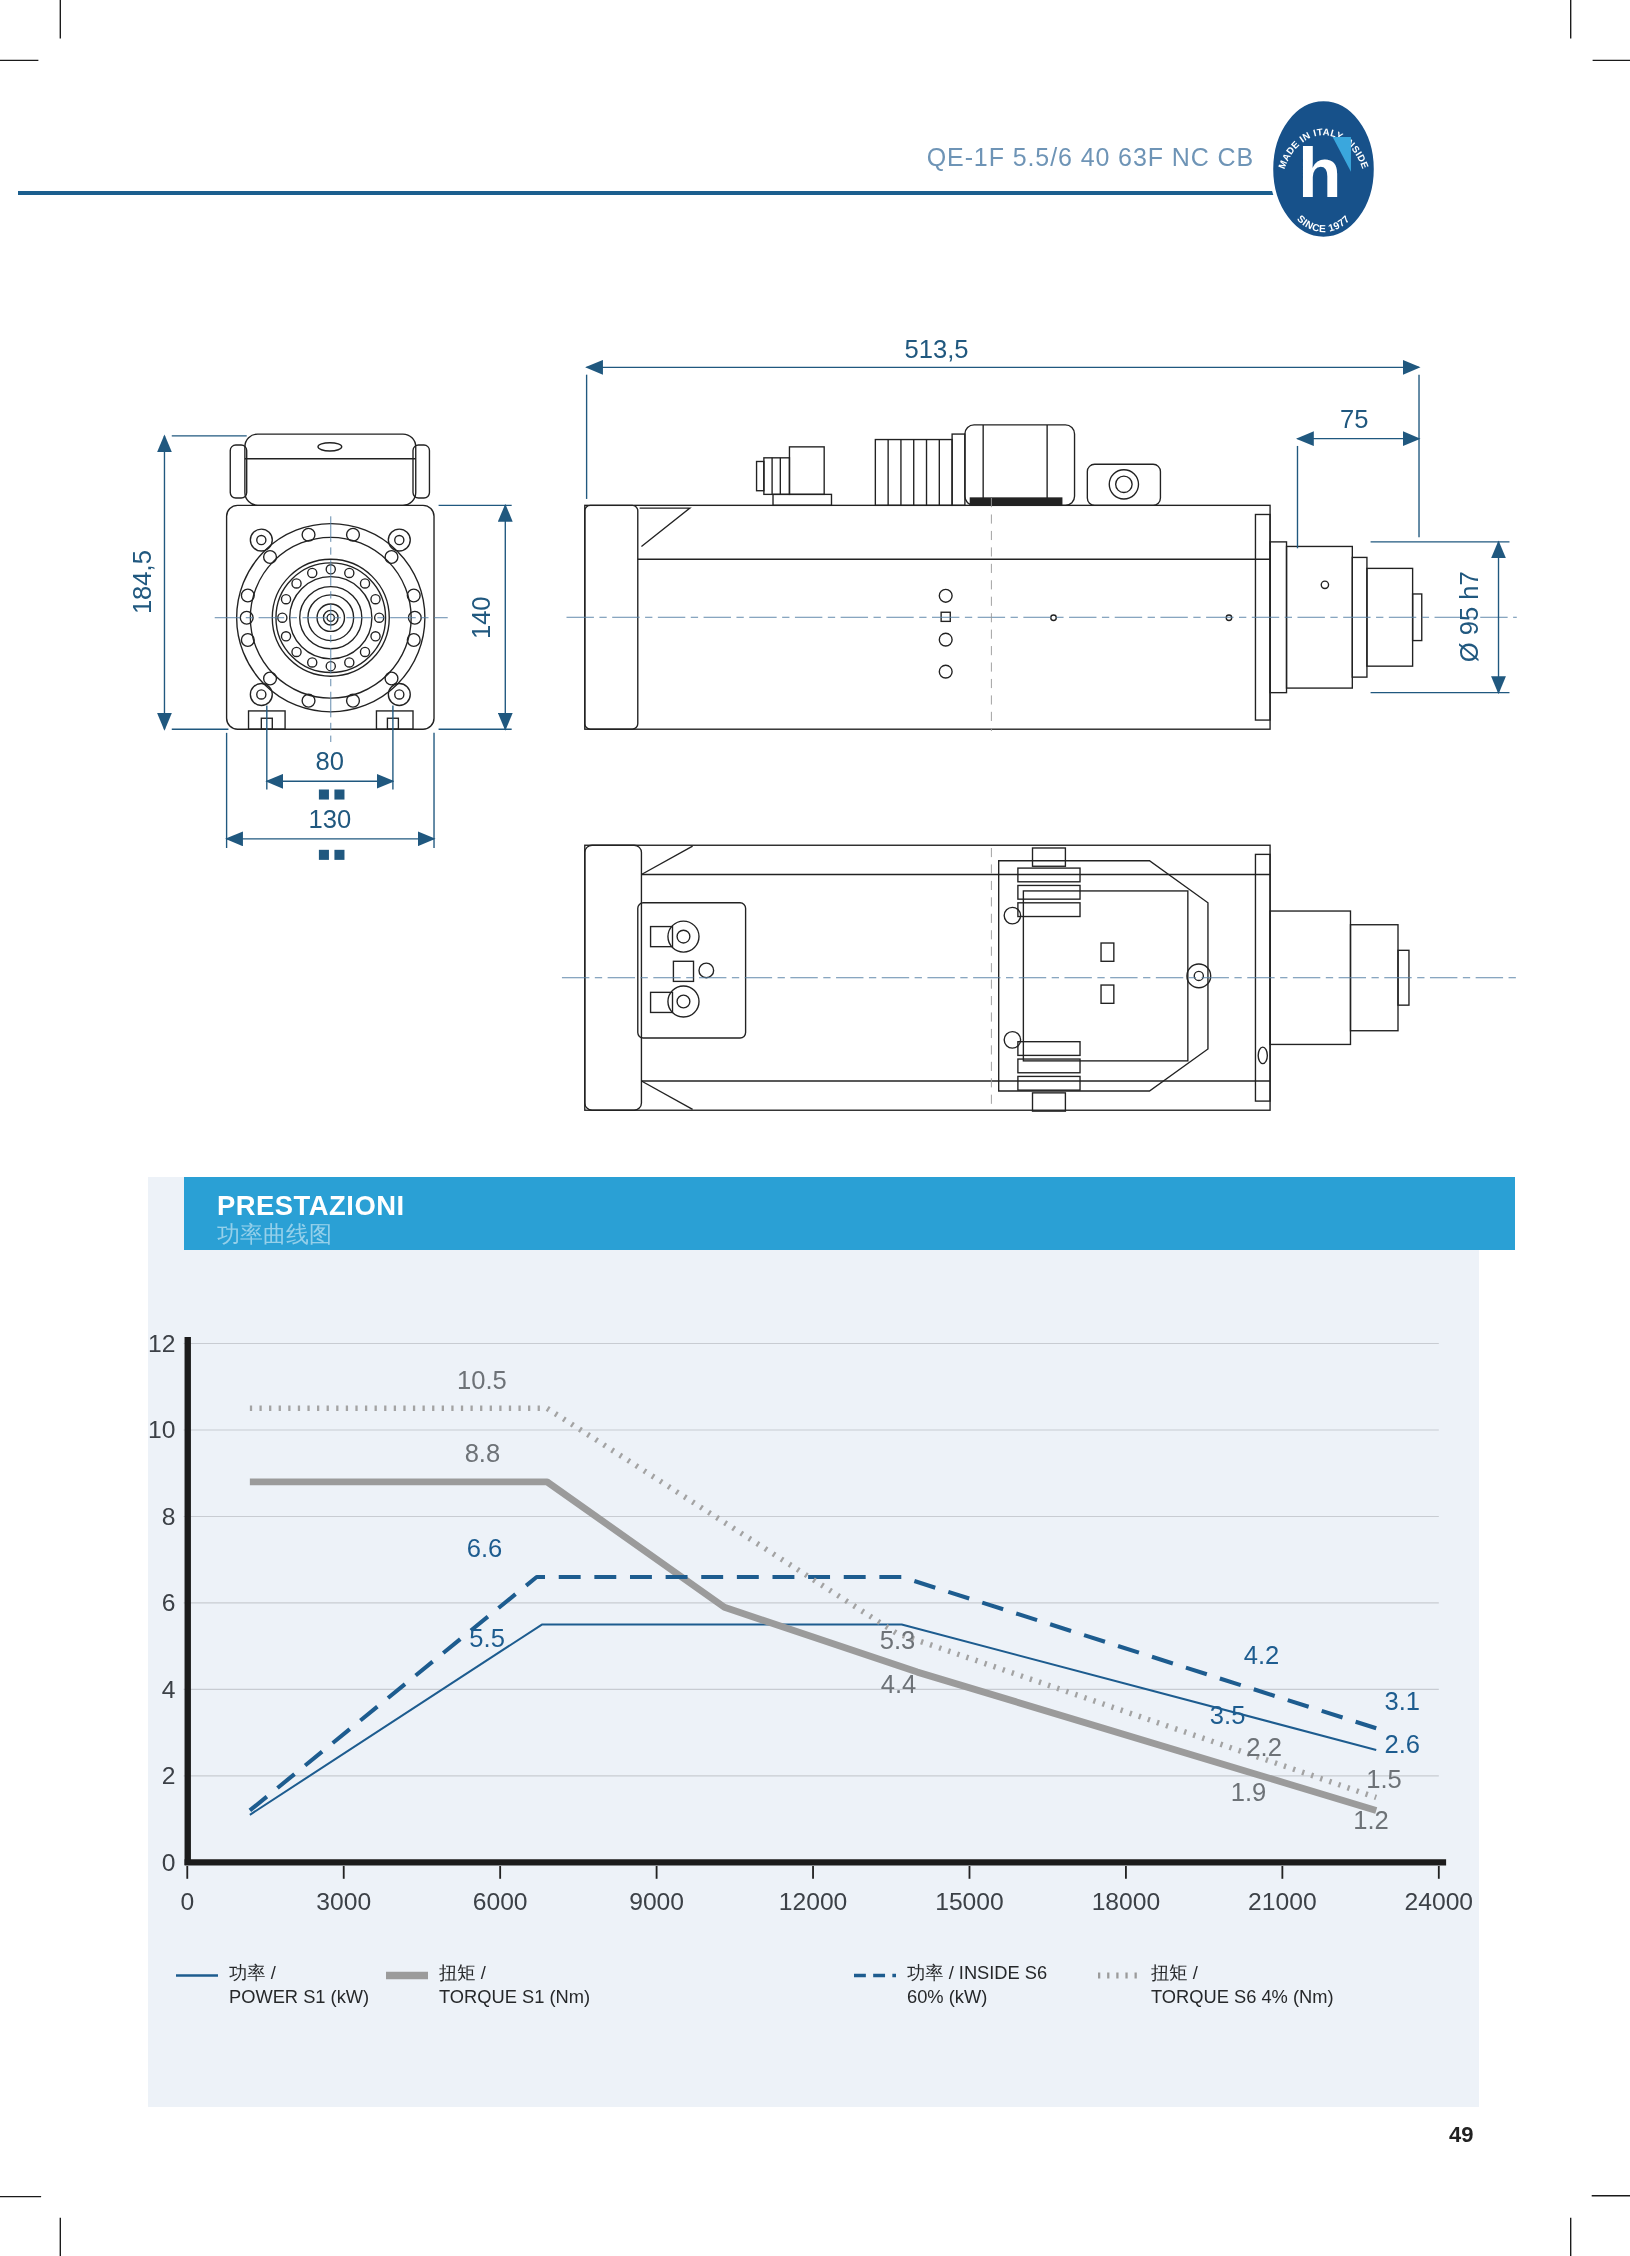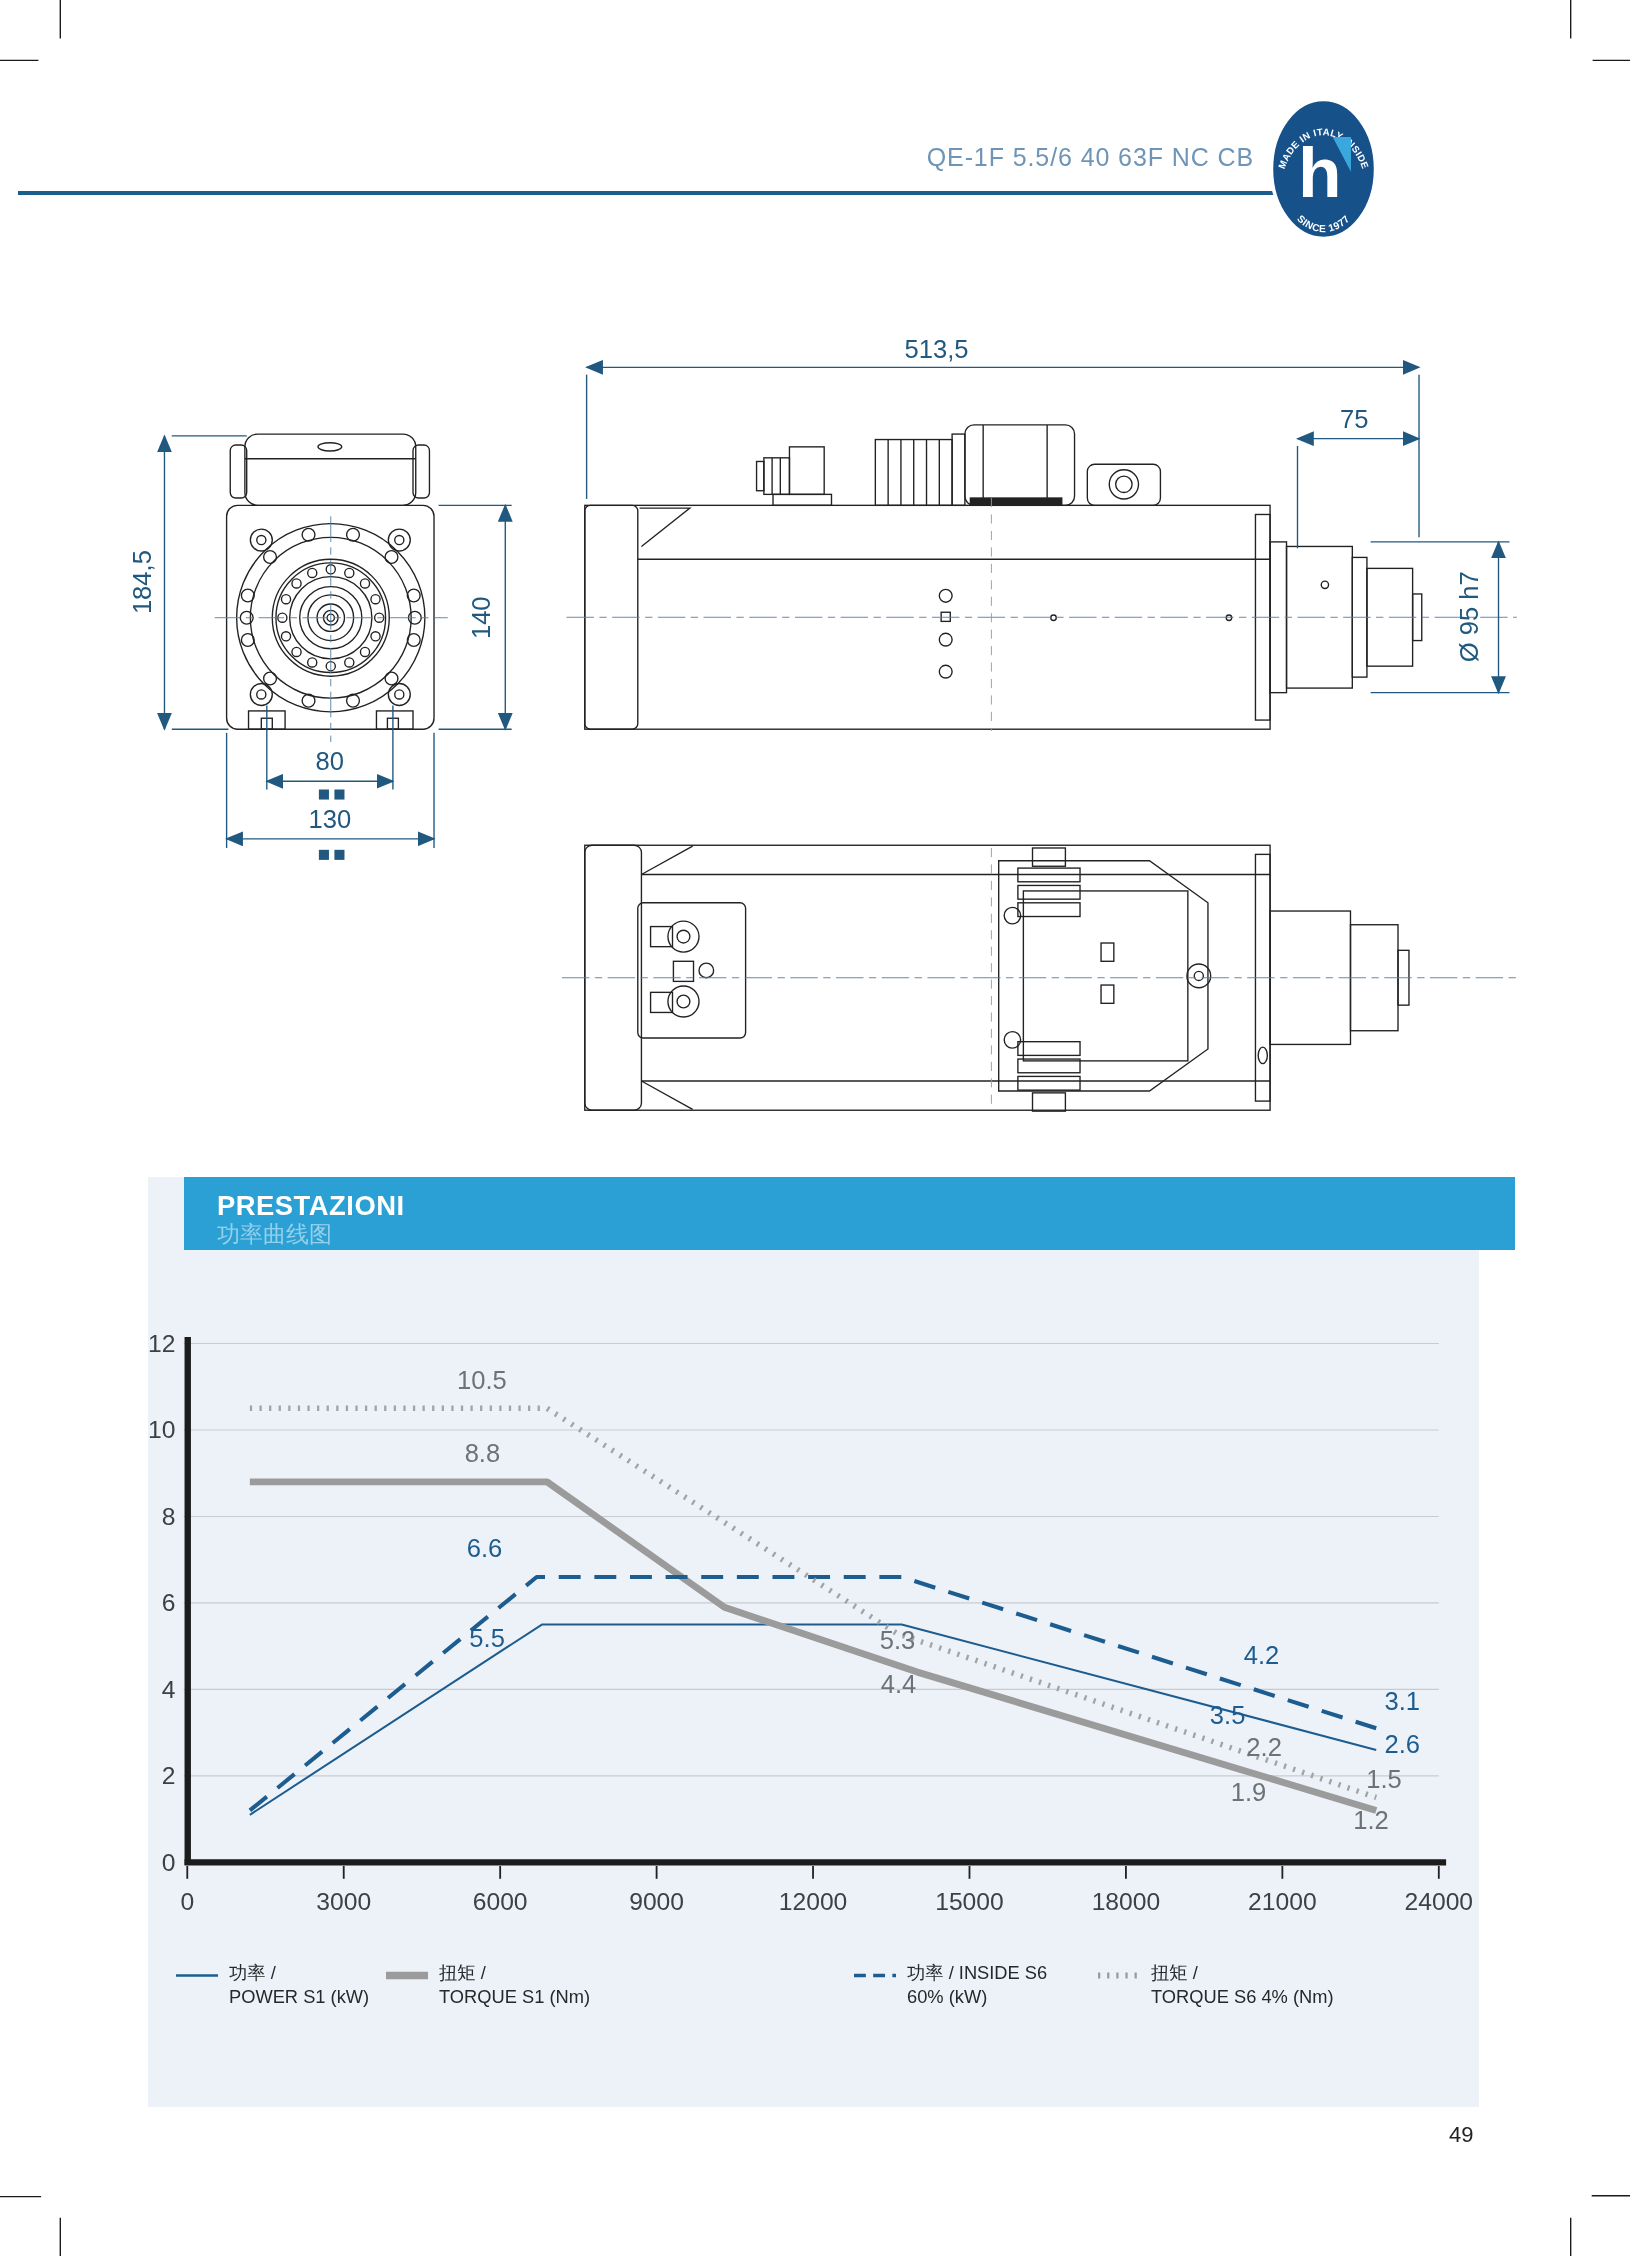--- a/index.html
+++ b/index.html
@@ -11,21 +11,21 @@
   #main-drawing{left:0;top:0;}
   #perf-panel{left:148px;top:1177px;width:1331px;height:930px;background:#edf2f8;}
   #perf-band{position:absolute;left:0;top:0;width:1331px;height:73px;background:#2aa0d5;margin-left:36px;}
   #perf-band-title{position:absolute;left:33px;top:12.8px;font-size:27.4px;font-weight:bold;color:#ffffff;letter-spacing:0.5px;}
   #perf-band-subtitle{position:absolute;left:33px;top:42px;font-size:23px;color:rgba(255,255,255,0.5);}
   #chart-svg{position:absolute;left:0;top:73px;}
   #legend{position:absolute;left:0;top:777px;width:1165px;height:110px;}
   .legend-item{position:absolute;top:7.3px;}
   .legend-swatch{position:absolute;left:0;top:9.1px;}
   .legend-text{position:absolute;left:53px;top:0;font-size:18.3px;line-height:24px;color:#26282a;white-space:nowrap;}
-  #page-number{left:1449px;top:2122px;font-size:22px;font-weight:normal;color:#222;}
+  #page-number{left:1449px;top:2122px;font-size:22px;font-weight:bold;color:#222;}
   svg text{font-family:"Liberation Sans", sans-serif;}
 </style>
 </head>
 <body>
 
 <div class="abs" id="page-title">QE-1F 5.5/6 40 63F NC CB</div>
 <div class="abs" id="header-rule"></div>
 
 <svg class="abs" id="badge" width="117" height="152" viewBox="0 0 128 166">
   <ellipse cx="64" cy="83" rx="57" ry="76" fill="#17518a" stroke="#ffffff" stroke-width="4"></ellipse>

